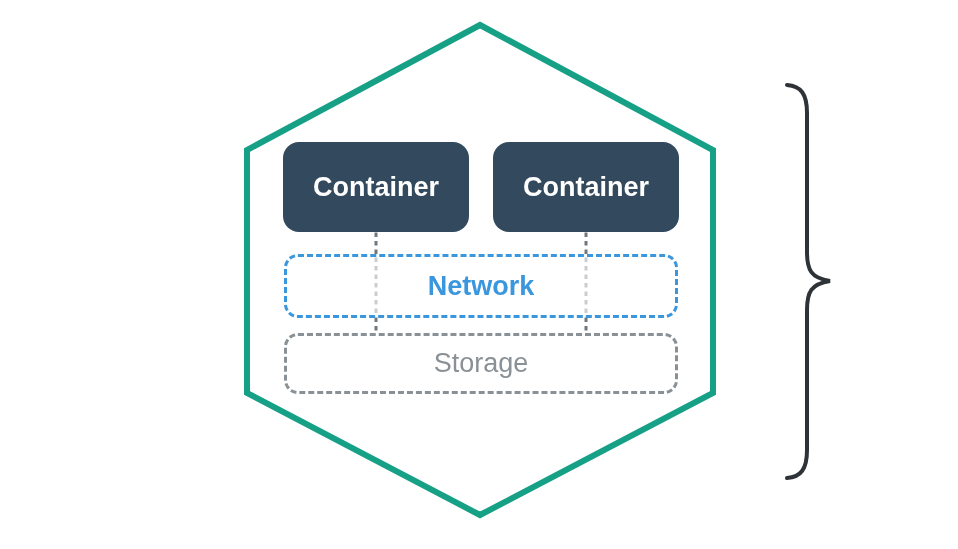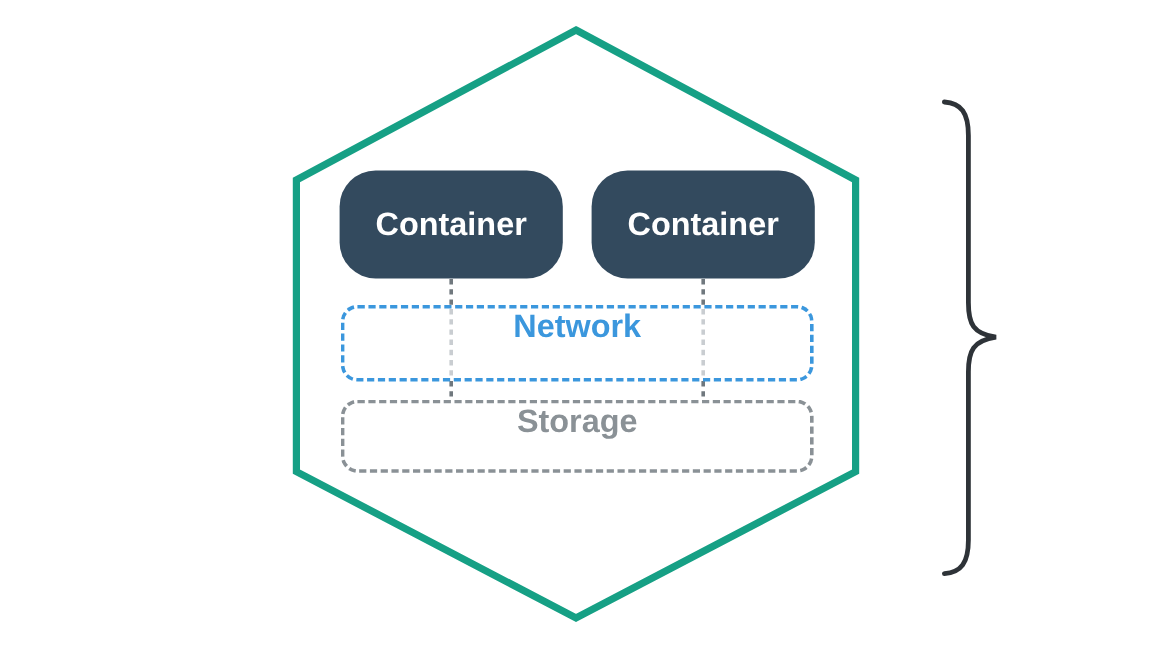--- a/index.html
+++ b/index.html
@@ -53,39 +53,39 @@
     stroke: var(--brace-dark);
     stroke-width: 4;
     stroke-linecap: round;
   }
   .container-box {
     position: absolute;
     top: 142px;
     width: 186px;
     height: 90px;
     background: var(--container-navy);
-    border-radius: 30px;
+    border-radius: 16px;
     display: flex;
     align-items: center;
     justify-content: center;
   }
   .container-box .label {
     color: var(--container-text);
     font-size: 27px;
     font-weight: bold;
   }
   .container-box.first { left: 283px; }
   .container-box.second { left: 493px; }
   .dashed-box {
     position: absolute;
     left: 284px;
     width: 394px;
     border-radius: 14px;
     display: flex;
-    align-items: flex-start;
+    align-items: center;
     justify-content: center;
     background: transparent;
   }
   .network-box {
     top: 254px;
     height: 64px;
     border: 3px dashed var(--network-blue);
   }
   .network-box .label {
     color: var(--network-blue);
@@ -93,21 +93,21 @@
     font-weight: bold;
   }
   .storage-box {
     top: 333px;
     height: 61px;
     border: 3px dashed var(--storage-gray);
   }
   .storage-box .label {
     color: var(--storage-gray);
     font-size: 27px;
-    font-weight: bold;
+    font-weight: normal;
   }
   .pod-label {
     position: absolute;
     left: 866px;
     top: 262px;
     color: var(--brace-dark);
     font-size: 31px;
     font-weight: bold;
   }
 </style>

